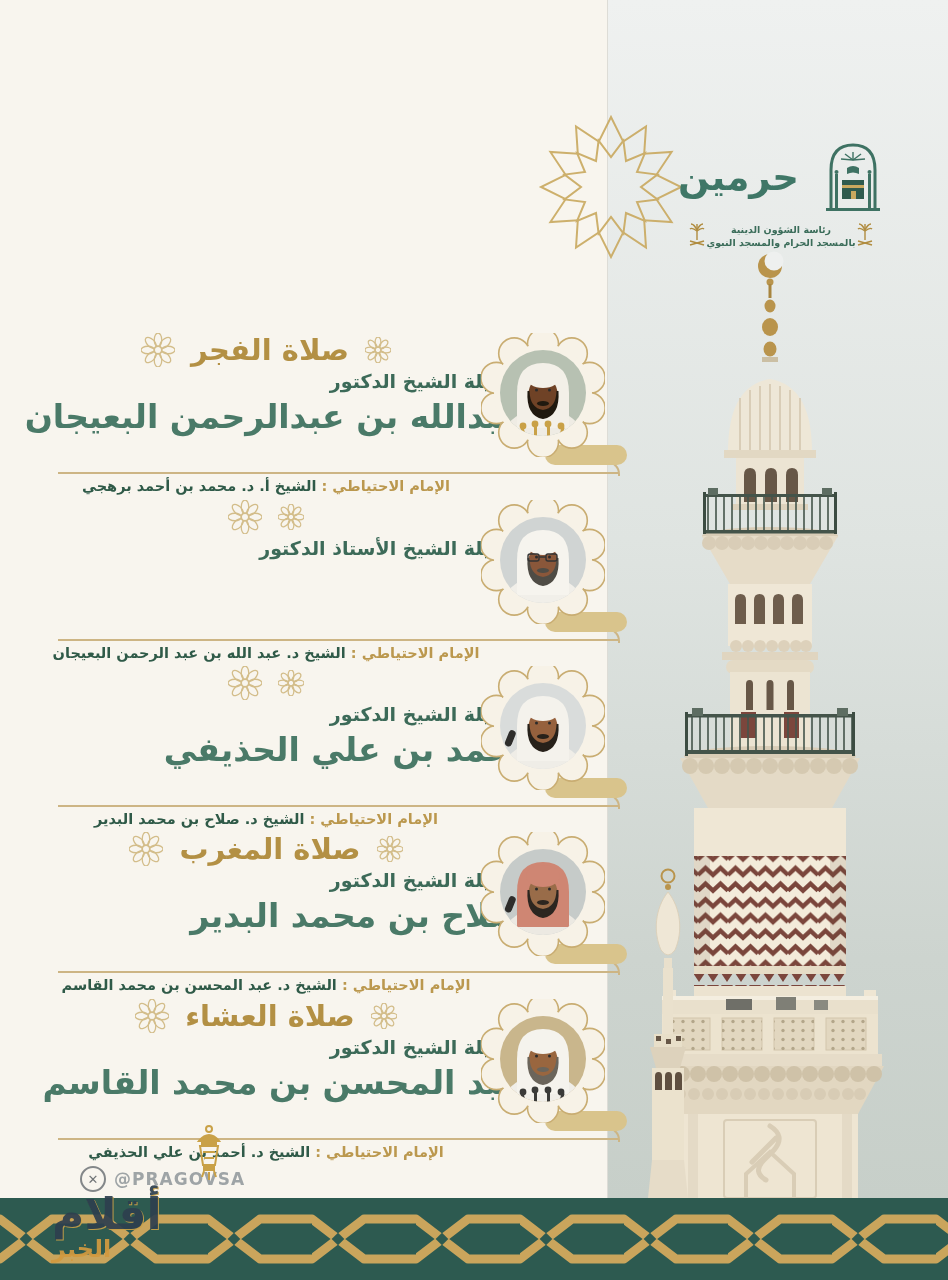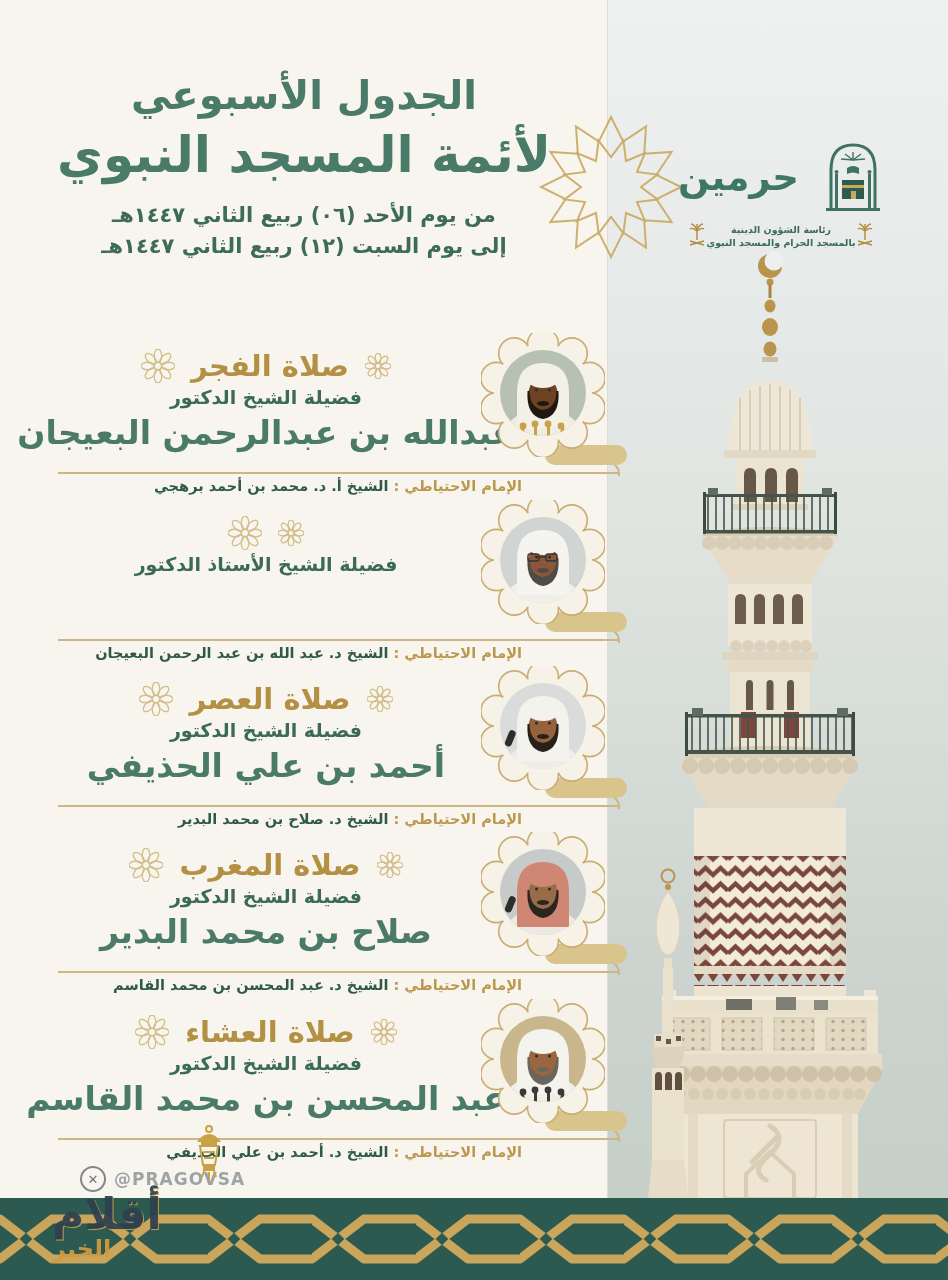--- a/index.html
+++ b/index.html
@@ -16,31 +16,31 @@
   .dates{margin-top:16px;font-size:21px;font-weight:bold;color:#3d6b5a;line-height:31px;}
   
   .corner-orn{position:absolute;left:537px;top:112px;z-index:3;opacity:.9;}
   .harmain{position:absolute;left:656px;top:138px;width:250px;text-align:center;z-index:3;}
   .harmain-row{display:flex;align-items:center;justify-content:center;gap:23px;}
   .harmain-word{font-size:37px;font-weight:bold;color:#3f7767;}
   .harmain-sub{margin-top:5px;display:flex;align-items:center;justify-content:center;}
   .harmain-sub .lines{font-size:9.5px;font-weight:bold;color:#3a6c59;line-height:13px;}
   
   .section{position:absolute;left:0;width:608px;height:166px;z-index:3;}
-  .sec-text{position:absolute;left:10px;top:16px;width:512px;text-align:center;}
+  .sec-text{position:absolute;left:10px;top:0;width:512px;text-align:right;}
   .title-row{display:flex;align-items:center;justify-content:center;gap:16px;}
   .prayer-title{font-size:29px;font-weight:bold;color:#b39044;margin:0;line-height:34px;}
   .rosette{display:inline-flex;}
   .honorific{font-size:19px;font-weight:bold;color:#3c6a58;margin-top:3px;}
   .imam-name{font-size:33px;font-weight:bold;color:#4a7a68;margin-top:5px;white-space:nowrap;}
   .separator{position:absolute;top:139px;left:58px;width:560px;border-top:2px solid #cdb584;}
   .separator .curl{position:absolute;right:-2px;top:-13px;width:13px;height:13px;
     border:2px solid #cdb584;border-left:none;border-bottom:none;
     border-top-right-radius:13px;display:block;}
-  .backup{position:absolute;top:145px;left:10px;width:512px;text-align:right;
+  .backup{position:absolute;top:145px;left:10px;width:512px;text-align:center;
     font-size:14.5px;font-weight:bold;color:#2f5a48;}
   .backup-label{color:#bb984e;}
   .pedestal{position:absolute;top:112px;left:545px;width:82px;height:20px;
     border-radius:10px;background:#d9c48c;z-index:1;}
   .portrait{position:absolute;top:0;left:481px;width:124px;height:124px;z-index:2;}
   
   .band{position:absolute;left:0;top:1198px;width:948px;height:82px;z-index:4;}
   .wm-x{position:absolute;left:80px;top:1166px;display:flex;align-items:center;gap:8px;
     direction:ltr;z-index:5;opacity:.85;}
   .wm-x .xcircle{width:22px;height:22px;border:2px solid #6f7478;border-radius:50%;
@@ -327,28 +327,20 @@
               <path d="M9,9 Q12,3 15,3"></path>
               <path d="M9,8 V3"></path>
             <path d="M2,24 L16,20"></path>
               <path d="M2,20 L16,24"></path>
           </g>
         </svg>
       </span>
     </div>
   </div>
 
-  <div class="header">
-    <div class="title1">الجدول الأسبوعي</div>
-    <div class="title2">لأئمة المسجد النبوي</div>
-    <div class="dates">
-      <div>من يوم الأحد (٠٦) ربيع الثاني ١٤٤٧هـ</div>
-      <div>إلى يوم السبت (١٢) ربيع الثاني ١٤٤٧هـ</div>
-    </div>
-  </div>
 
   <section class="section" style="top:333px">
     <div class="pedestal"></div>
     <div class="portrait"><svg width="124" height="124" viewBox="0 0 124 124">
       <defs>
             <clipPath id="pc0">
               <circle cx="62" cy="60" r="43"></circle>
             </clipPath>
           </defs>
       <circle cx="62.0" cy="11.0" r="15.5" fill="#f7f2e7" stroke="#c9ad72" stroke-width="1.6"></circle>
@@ -540,21 +532,20 @@
               <ellipse cx="13" cy="5.2" rx="2.86" ry="5.2" transform="rotate(45 13 13)" fill="none" stroke="#d3bd8a" stroke-width="1.3"></ellipse>
               <ellipse cx="13" cy="5.2" rx="2.86" ry="5.2" transform="rotate(90 13 13)" fill="none" stroke="#d3bd8a" stroke-width="1.3"></ellipse>
               <ellipse cx="13" cy="5.2" rx="2.86" ry="5.2" transform="rotate(135 13 13)" fill="none" stroke="#d3bd8a" stroke-width="1.3"></ellipse>
               <ellipse cx="13" cy="5.2" rx="2.86" ry="5.2" transform="rotate(180 13 13)" fill="none" stroke="#d3bd8a" stroke-width="1.3"></ellipse>
               <ellipse cx="13" cy="5.2" rx="2.86" ry="5.2" transform="rotate(225 13 13)" fill="none" stroke="#d3bd8a" stroke-width="1.3"></ellipse>
               <ellipse cx="13" cy="5.2" rx="2.86" ry="5.2" transform="rotate(270 13 13)" fill="none" stroke="#d3bd8a" stroke-width="1.3"></ellipse>
               <ellipse cx="13" cy="5.2" rx="2.86" ry="5.2" transform="rotate(315 13 13)" fill="none" stroke="#d3bd8a" stroke-width="1.3"></ellipse>
               <circle cx="13" cy="13" r="3.12" fill="none" stroke="#d3bd8a" stroke-width="1.3"></circle>
             </svg>
           </span>
-        <h2 class="prayer-title">صلاة العصر</h2>
         <span class="rosette">
             <svg width="34" height="34" viewBox="0 0 34 34">
               <ellipse cx="17" cy="6.800000000000001" rx="3.74" ry="6.800000000000001" transform="rotate(0 17 17)" fill="none" stroke="#d3bd8a" stroke-width="1.3"></ellipse>
               <ellipse cx="17" cy="6.800000000000001" rx="3.74" ry="6.800000000000001" transform="rotate(45 17 17)" fill="none" stroke="#d3bd8a" stroke-width="1.3"></ellipse>
               <ellipse cx="17" cy="6.800000000000001" rx="3.74" ry="6.800000000000001" transform="rotate(90 17 17)" fill="none" stroke="#d3bd8a" stroke-width="1.3"></ellipse>
               <ellipse cx="17" cy="6.800000000000001" rx="3.74" ry="6.800000000000001" transform="rotate(135 17 17)" fill="none" stroke="#d3bd8a" stroke-width="1.3"></ellipse>
               <ellipse cx="17" cy="6.800000000000001" rx="3.74" ry="6.800000000000001" transform="rotate(180 17 17)" fill="none" stroke="#d3bd8a" stroke-width="1.3"></ellipse>
               <ellipse cx="17" cy="6.800000000000001" rx="3.74" ry="6.800000000000001" transform="rotate(225 17 17)" fill="none" stroke="#d3bd8a" stroke-width="1.3"></ellipse>
               <ellipse cx="17" cy="6.800000000000001" rx="3.74" ry="6.800000000000001" transform="rotate(270 17 17)" fill="none" stroke="#d3bd8a" stroke-width="1.3"></ellipse>
               <ellipse cx="17" cy="6.800000000000001" rx="3.74" ry="6.800000000000001" transform="rotate(315 17 17)" fill="none" stroke="#d3bd8a" stroke-width="1.3"></ellipse>

